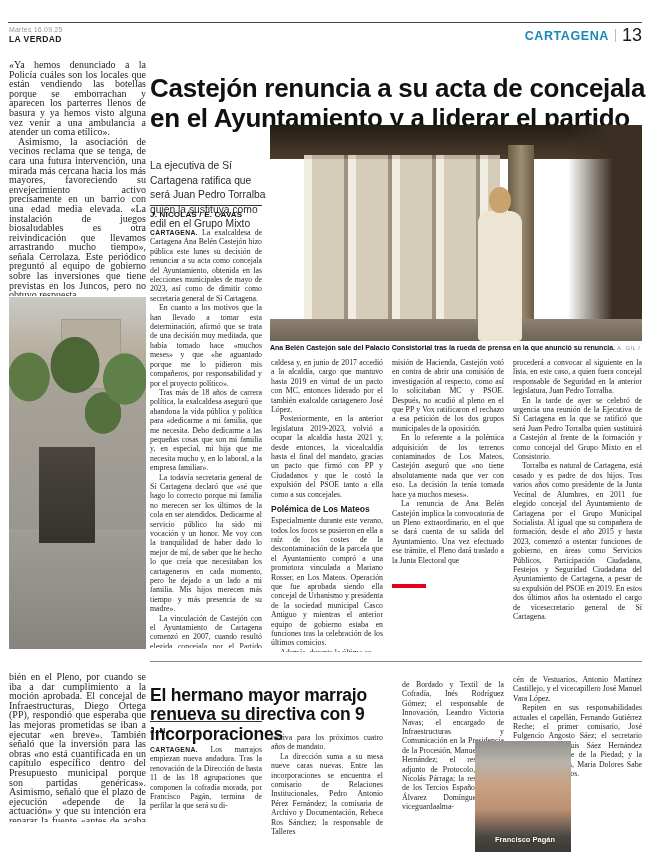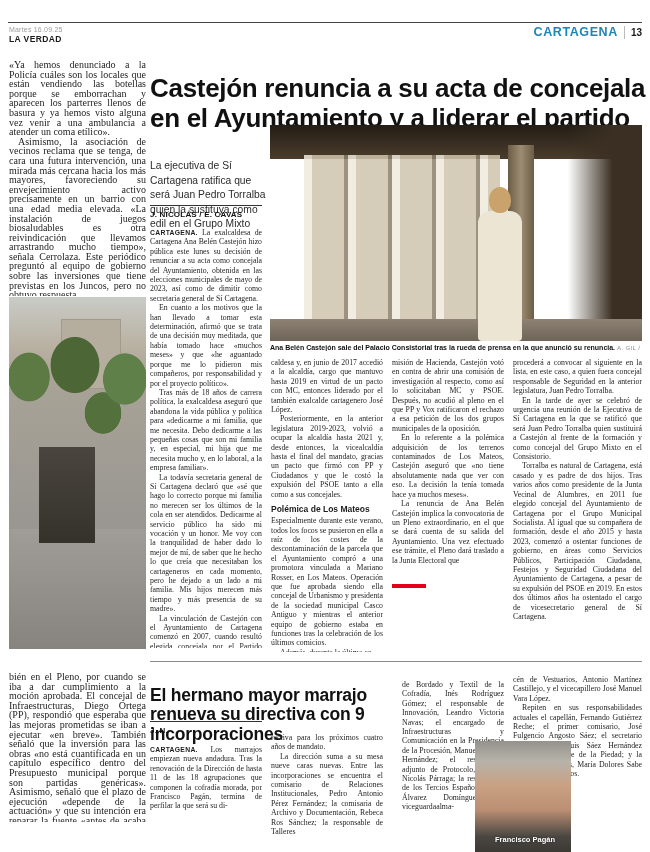--- a/index.html
+++ b/index.html
@@ -7,21 +7,21 @@
         font-family:"Liberation Serif", serif;color:#1d1d1d;}
   .rule{position:absolute;background:#8a8a8a;height:1px;}
   .rule-dark{background:#444;}
   
   .date{position:absolute;left:9px;top:26px;font:7px "Liberation Sans",sans-serif;color:#9a9a9a;letter-spacing:.2px;}
   .masthead{position:absolute;left:9px;top:34px;font:bold 8.5px "Liberation Sans",sans-serif;color:#1a1a1a;letter-spacing:.4px;}
   .section-block{position:absolute;right:8px;top:25px;display:flex;align-items:center;gap:6px;
                  font-family:"Liberation Sans",sans-serif;}
   .section-name{font-weight:bold;font-size:12.5px;color:#1b86b8;letter-spacing:.6px;}
   .section-sep{width:1px;height:13px;background:#bbb;}
-  .page-num{font-weight:bold;font-size:10px;color:#1a1a1a;}
+  .page-num{font-weight:normal;font-size:18px;color:#1a1a1a;}
   
   .leftcol{position:absolute;left:9px;width:137px;font-size:10px;line-height:9.6px;text-align:justify;overflow:hidden;}
   
   .headline{position:absolute;left:150px;top:57px;width:500px;
             font:bold 26px/29.5px "Liberation Sans",sans-serif;color:#111;letter-spacing:-0.3px;}
   .standfirst{position:absolute;left:150px;top:127px;width:118px;
               font:10.3px/14.6px "Liberation Sans",sans-serif;color:#2b2b2b;margin-top:32px;}
   .byline{position:absolute;font:bold 8px "Liberation Sans",sans-serif;color:#111;letter-spacing:.2px;}
   .col{position:absolute;overflow:hidden;font-size:7.8px;line-height:9.4px;text-align:justify;}
   .bp{margin:0;}

